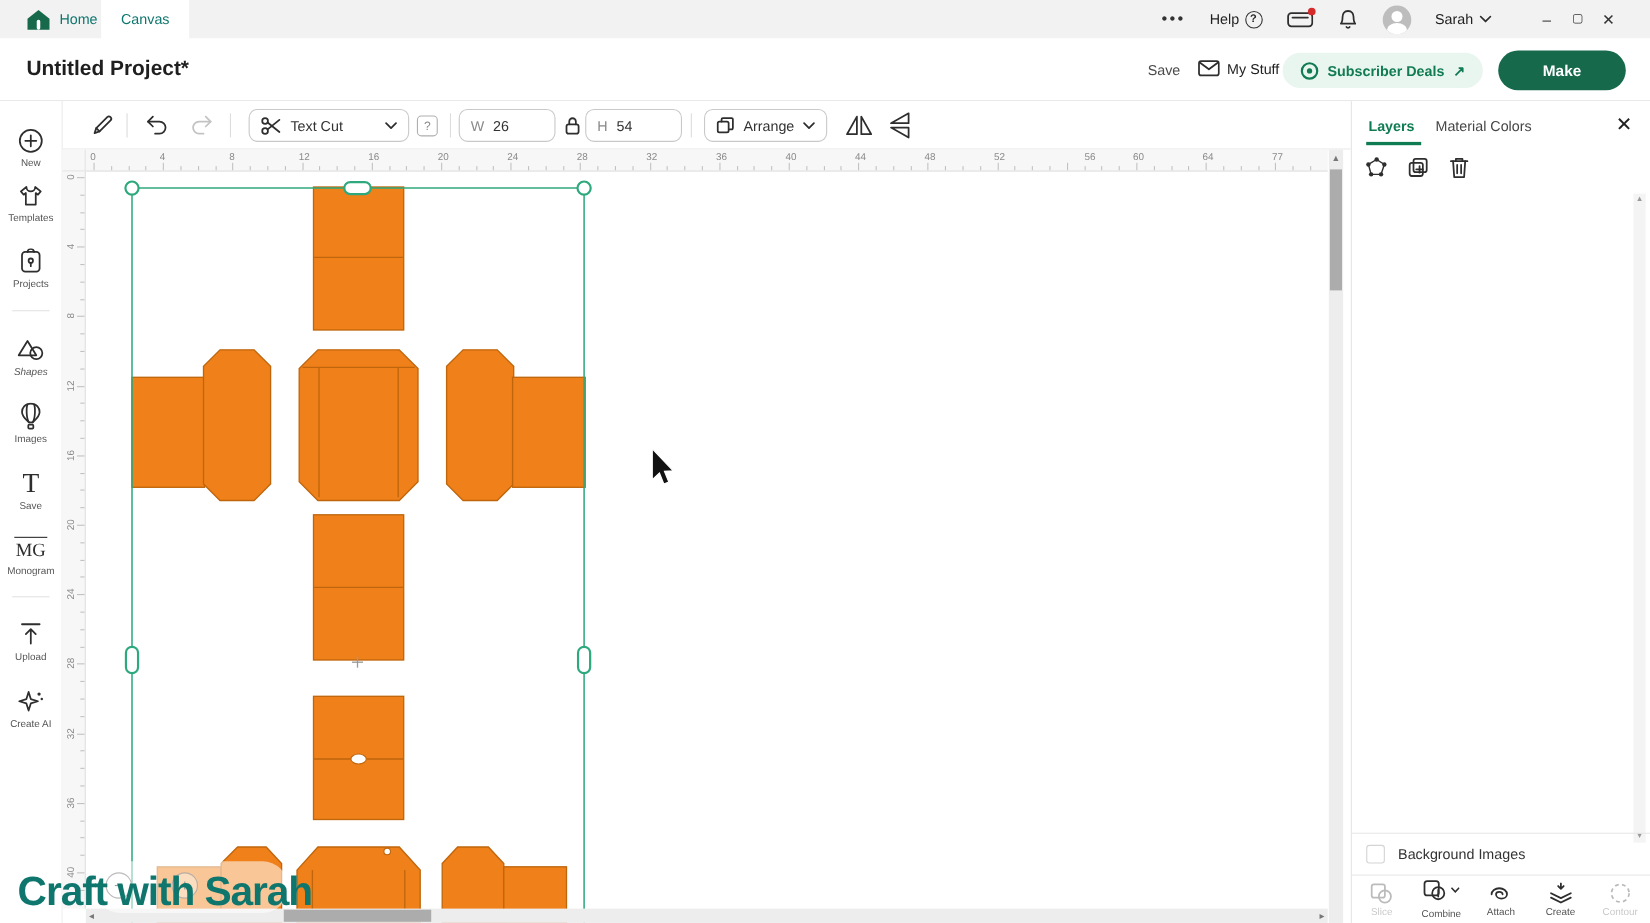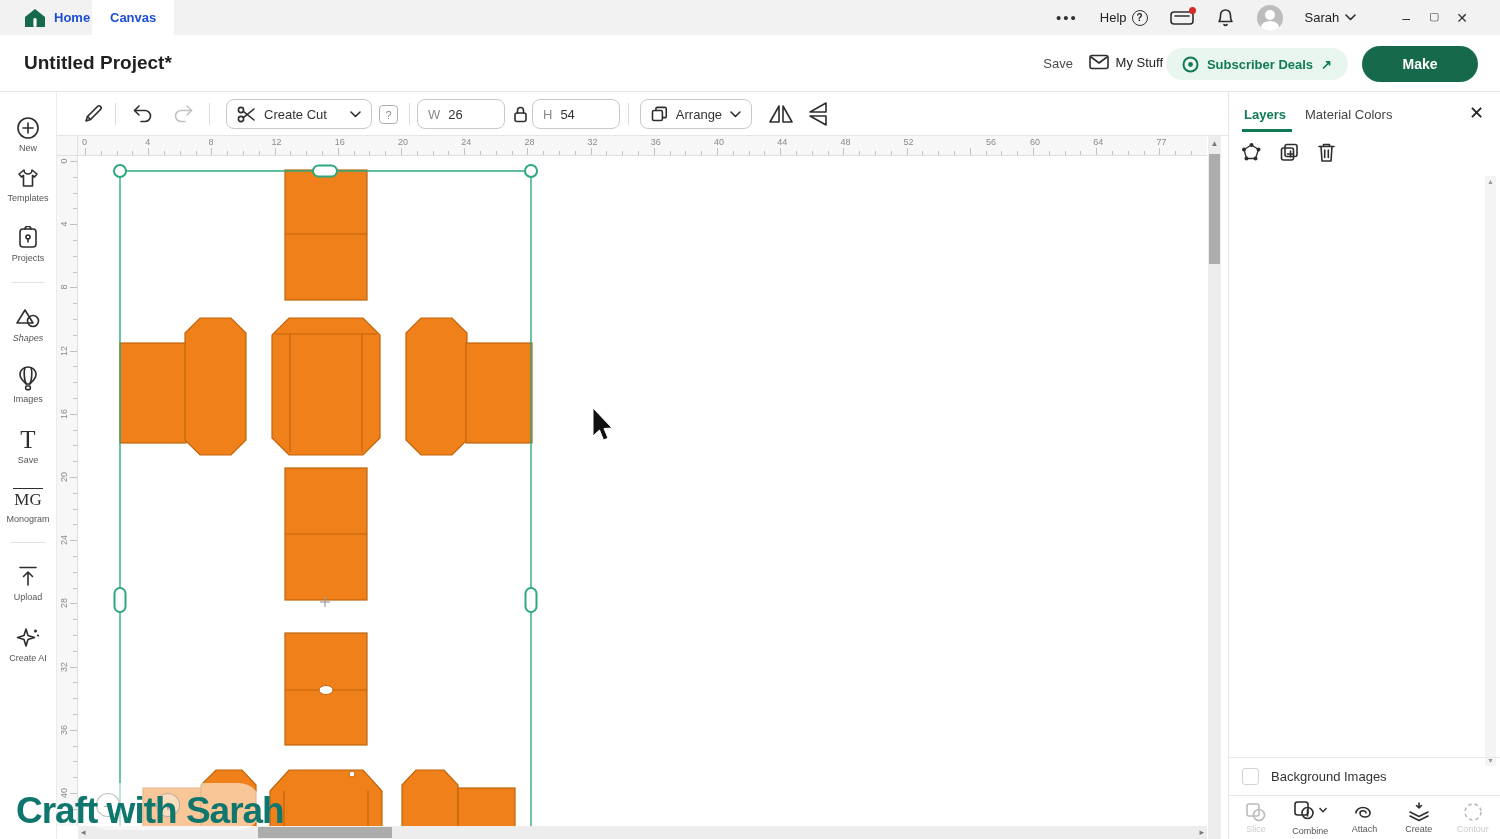--- a/index.html
+++ b/index.html
@@ -4,21 +4,21 @@
 <style>
   * { margin:0; padding:0; box-sizing:border-box; }
   html,body { width:1500px; height:839px; overflow:hidden; background:#fff;
     font-family:"Liberation Sans", sans-serif; -webkit-font-smoothing:antialiased; }
   .abs { position:absolute; }
   #app { position:relative; width:1500px; height:839px; background:#fff; }
 
   
   #topbar { left:0; top:0; width:1500px; height:35px; background:#F2F2F2; }
   .tab { height:35px; display:flex; align-items:center; gap:8px; padding:0 18px;
-         font-size:13px; font-weight:700; color:#1d4ed8; }
+         font-size:13px; font-weight:400; color:#0f766e; }
   #tab-home { left:6px; top:0; }
   #tab-canvas { left:92px; top:0; background:#fff; }
   .topbar-right { top:0; height:35px; display:flex; align-items:center; color:#333; }
   .dots { font-size:15px; letter-spacing:2px; color:#333; }
   .help-wrap { display:flex; align-items:center; gap:5px; font-size:13px; color:#222; }
   .qcircle { width:16px; height:16px; border:1.4px solid #333; border-radius:50%;
     font-size:10px; font-weight:700; display:flex; align-items:center; justify-content:center; }
   .avatar { width:26px; height:26px; border-radius:50%; background:#BDBDBD; position:relative; overflow:hidden; }
   .avatar::before { content:""; position:absolute; left:8px; top:5px; width:10px; height:10px; border-radius:50%; background:#fff; }
   .avatar::after { content:""; position:absolute; left:4px; top:16px; width:18px; height:12px; border-radius:50% 50% 0 0; background:#fff; }
@@ -196,21 +196,21 @@
           </g>
         </svg>
     </span>
     <span class="vdiv abs" style="left:152px;"></span>
     <div class="tool-field abs" style="left:169px; width:146px;">
       <svg width="19" height="17" viewBox="0 0 19 17">
           <circle cx="4" cy="4" r="2.6" class="icon-stroke"></circle>
           <circle cx="4" cy="13" r="2.6" class="icon-stroke"></circle>
           <path d="M6.3 5.4 L17 14 M6.3 11.6 L17 3" class="icon-stroke"></path>
         </svg>
-      <span>Create Cut</span>
+      <span>Text Cut</span>
       <svg class="chev" width="11" height="7" viewBox="0 0 11 7">
           <path d="M1 1 L5.5 5.5 L10 1" class="icon-stroke"></path>
         </svg>
     </div>
     <div class="qbtn abs" style="left:322px;">?</div>
     <span class="vdiv abs" style="left:352px;"></span>
     <div class="tool-field abs" style="left:360px; width:88px;">
       <span class="field-label">W</span>
       <span>26</span>
     </div>

